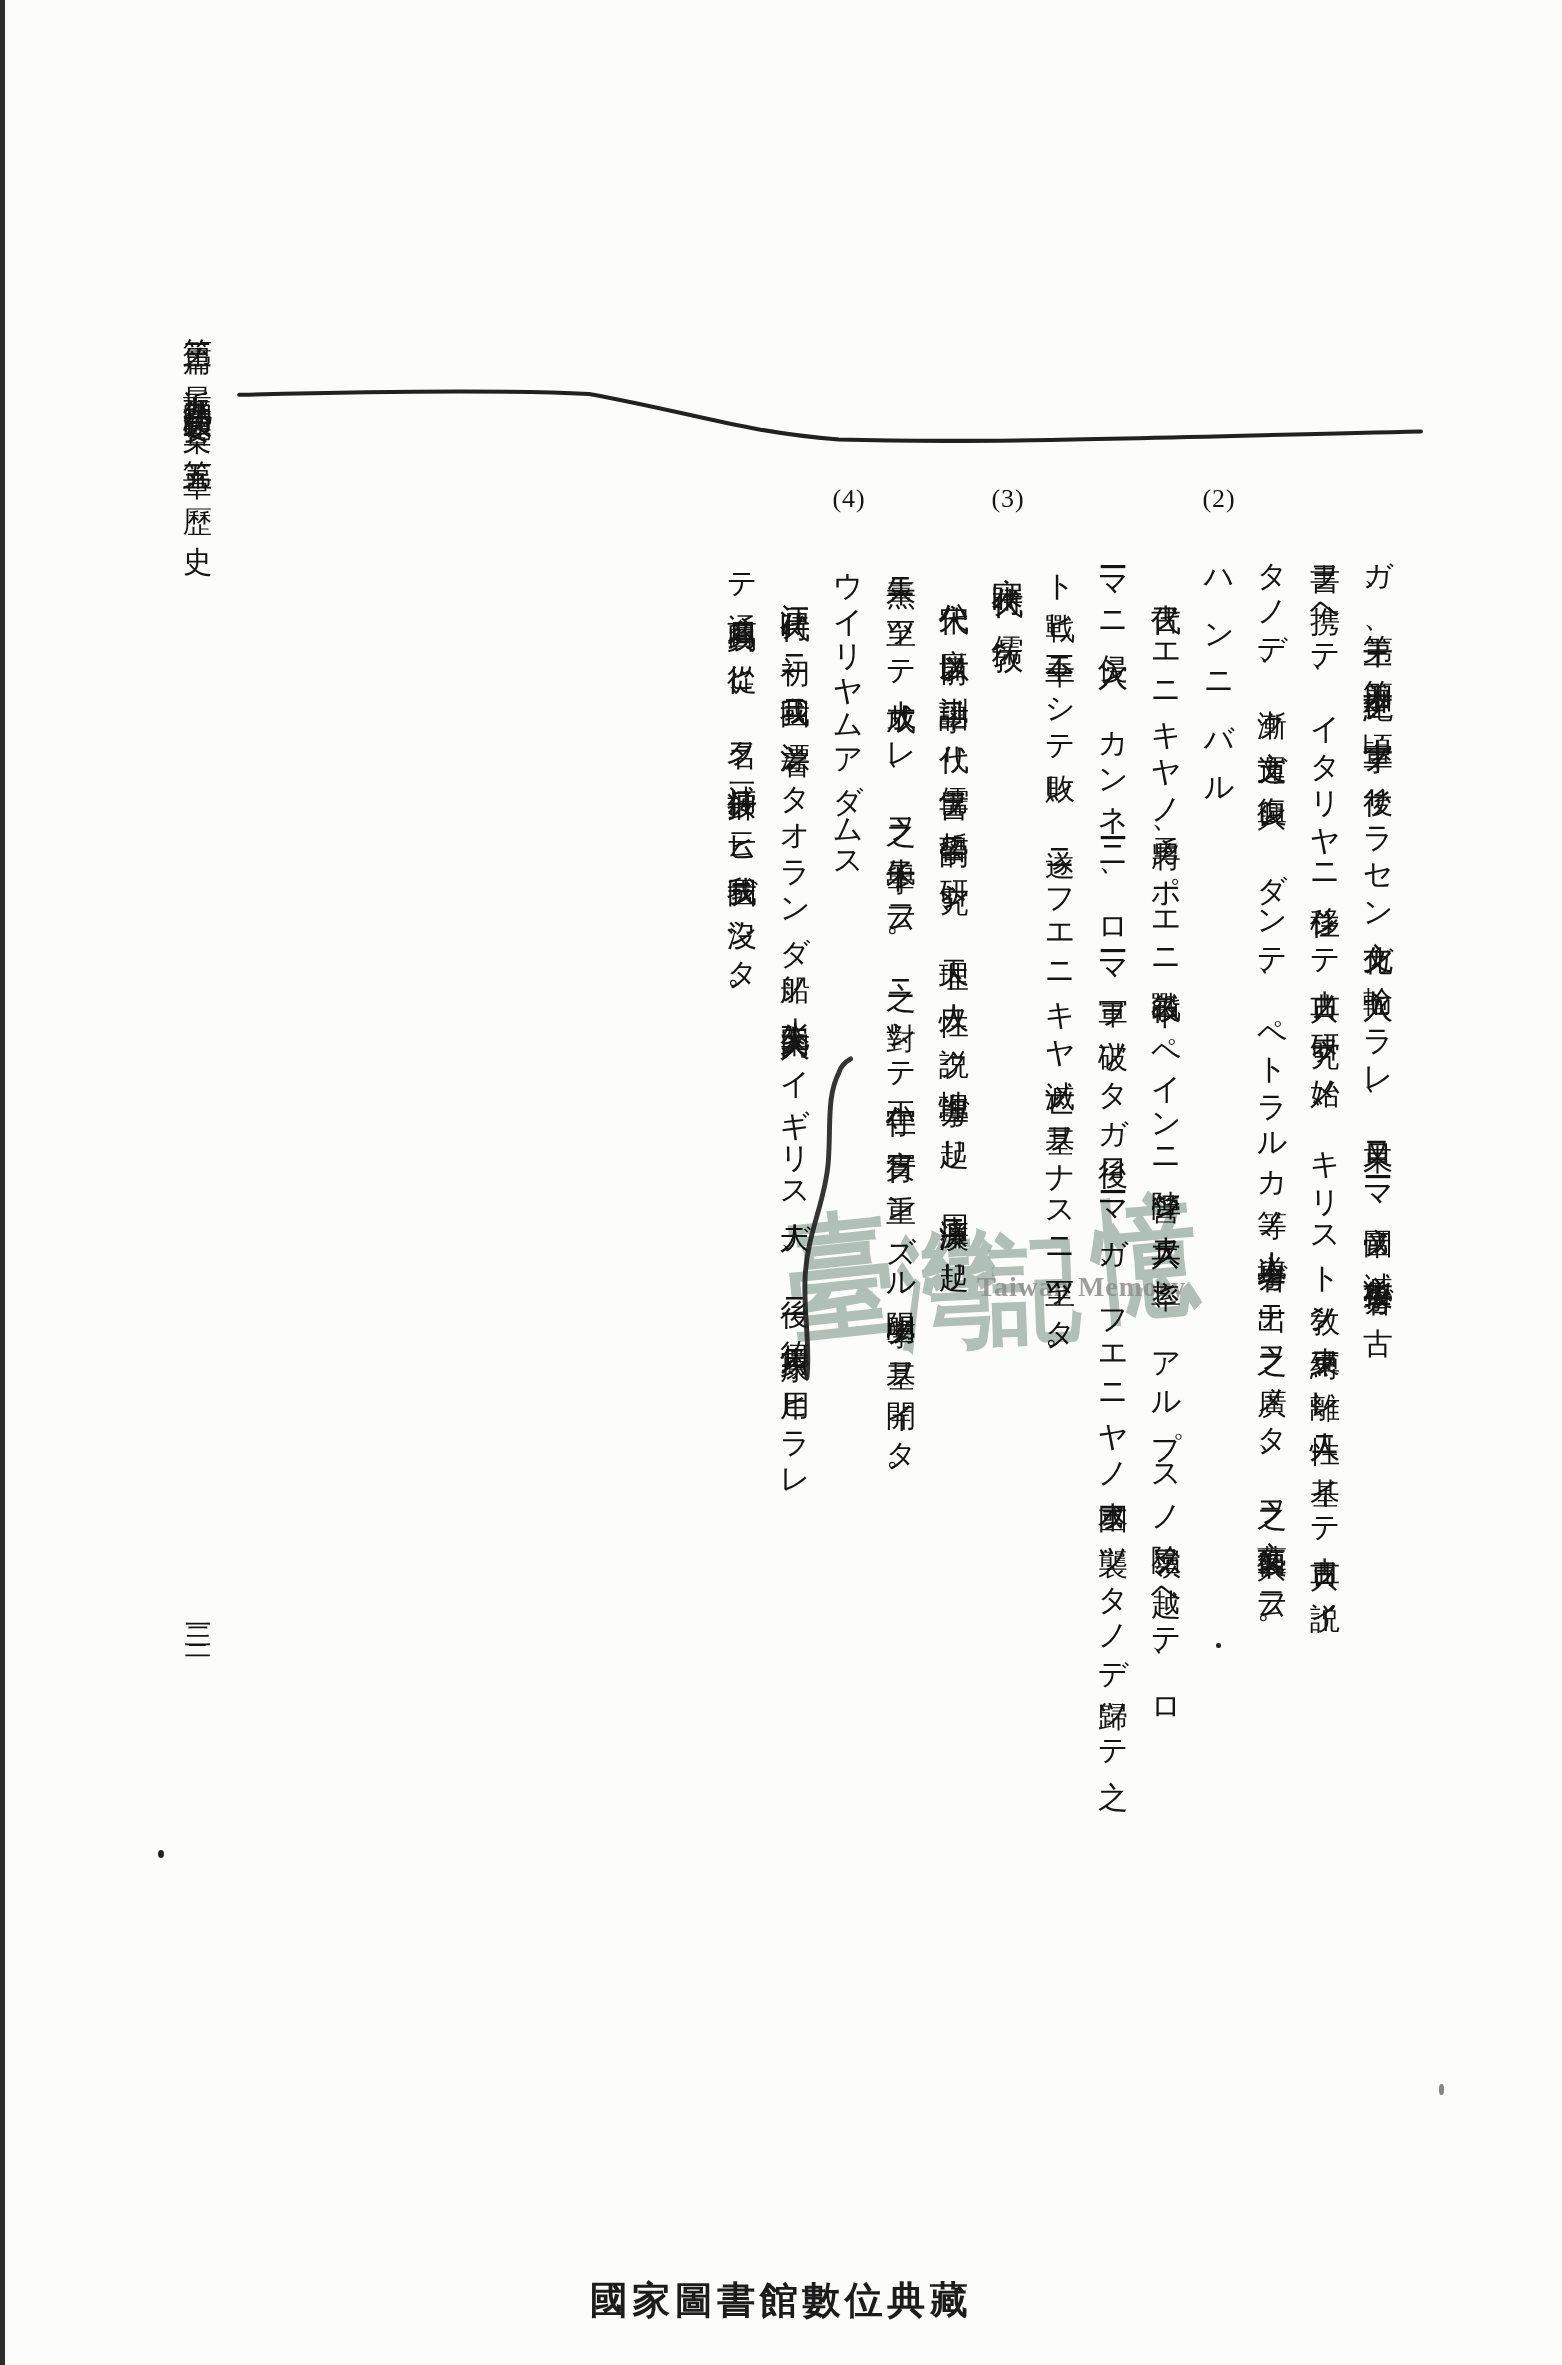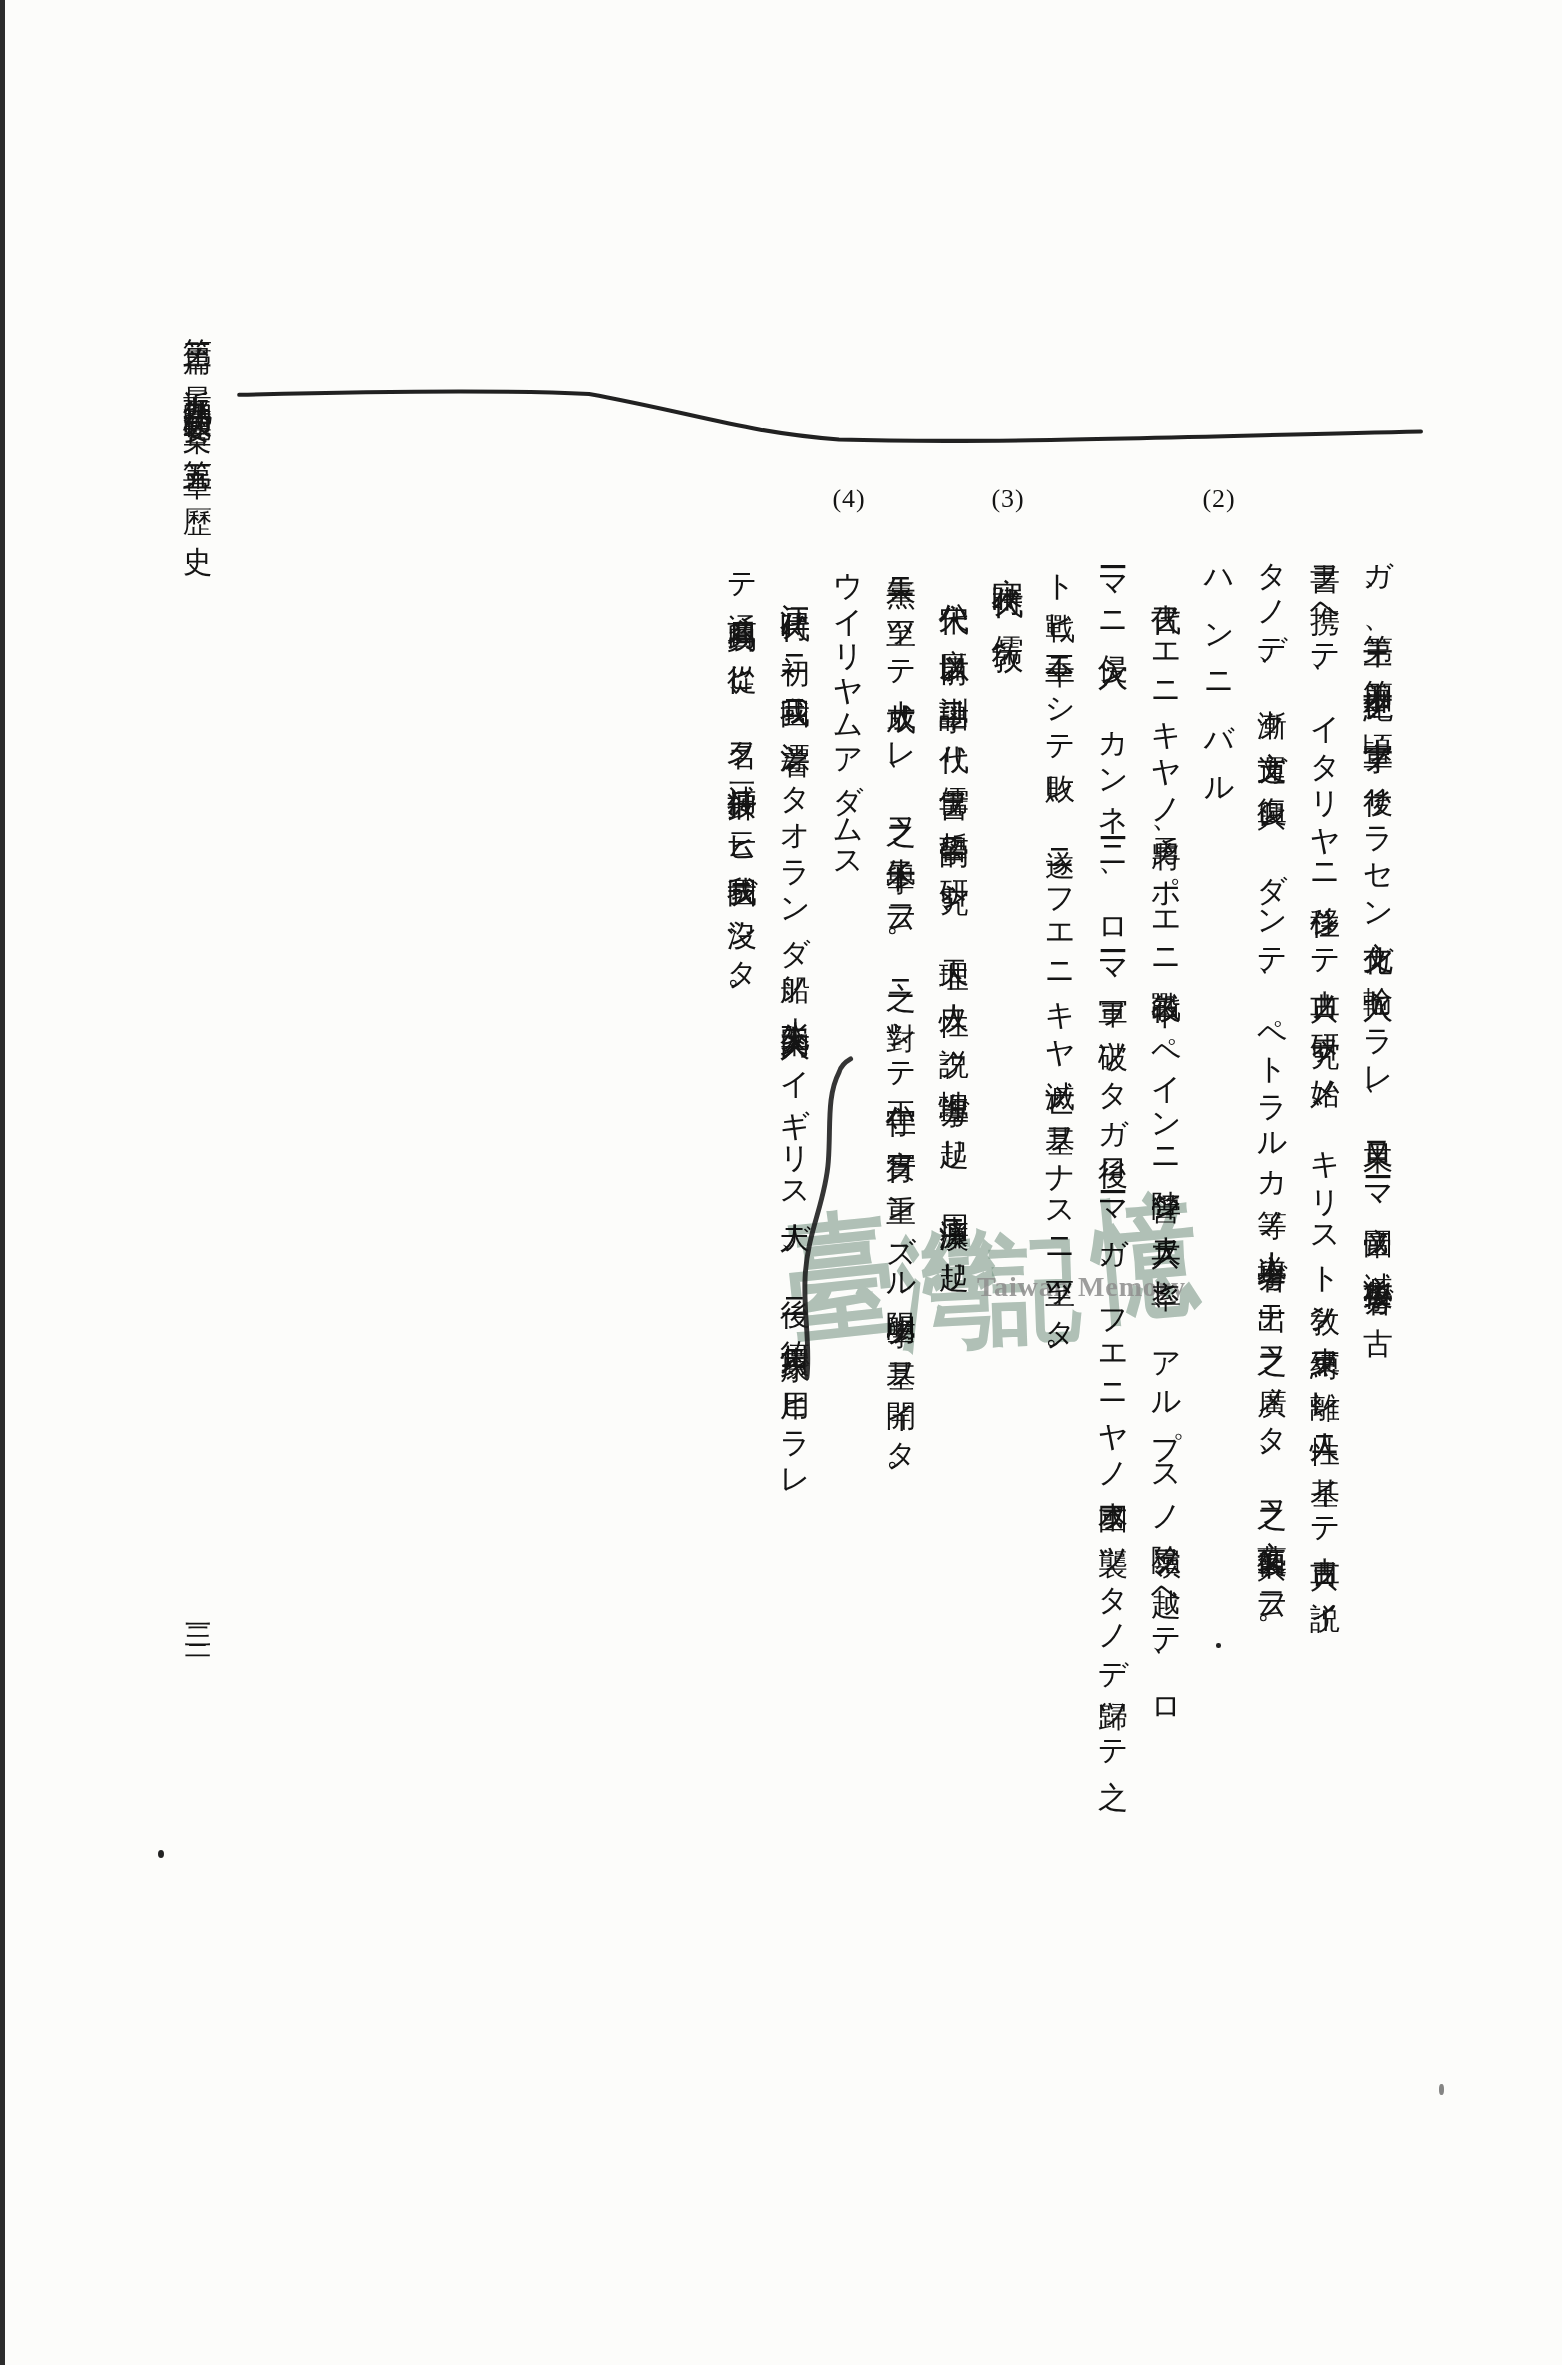--- a/index.html
+++ b/index.html
@@ -70,20 +70,21 @@
         <span class="wm-cjk-char" style="left: 1080px; top: 1171px; font-size: 132px; transform: rotate(-5deg) scaleX(0.78); color: rgb(127, 156, 140);">憶</span>
       </div>
     <div class="wm-latin" style="color: rgb(143, 143, 143);">Taiwan Memory</div>
   </div>
 
   <svg class="mark-svg" width="1562" height="2366" viewBox="0 0 1750 2650">
     <path d="M 953 1186 C 946 1190 942 1194 940 1201 C 926 1228 931 1262 928 1301
              C 925 1346 904 1381 902 1431 C 900 1471 908 1506 904 1543" stroke="#1f1f1f" stroke-width="5.5" fill="none" stroke-linecap="round" opacity="0.9"></path>
   </svg>
 
+  <div class="footer-caption">國家圖書館數位典藏</div>
 
   <div class="edge-line"></div>
   <div class="speck" style="left:158px;top:1850px;width:6.2px;height:8px;"></div>
   <div class="speck" style="left:1216px;top:1643px;width:4.5px;height:4.5px;"></div>
   <div class="speck" style="left:1439px;top:2084px;width:4.5px;height:10.7px;opacity:.55;"></div>
 
 </div>
 
 
 </body></html>

